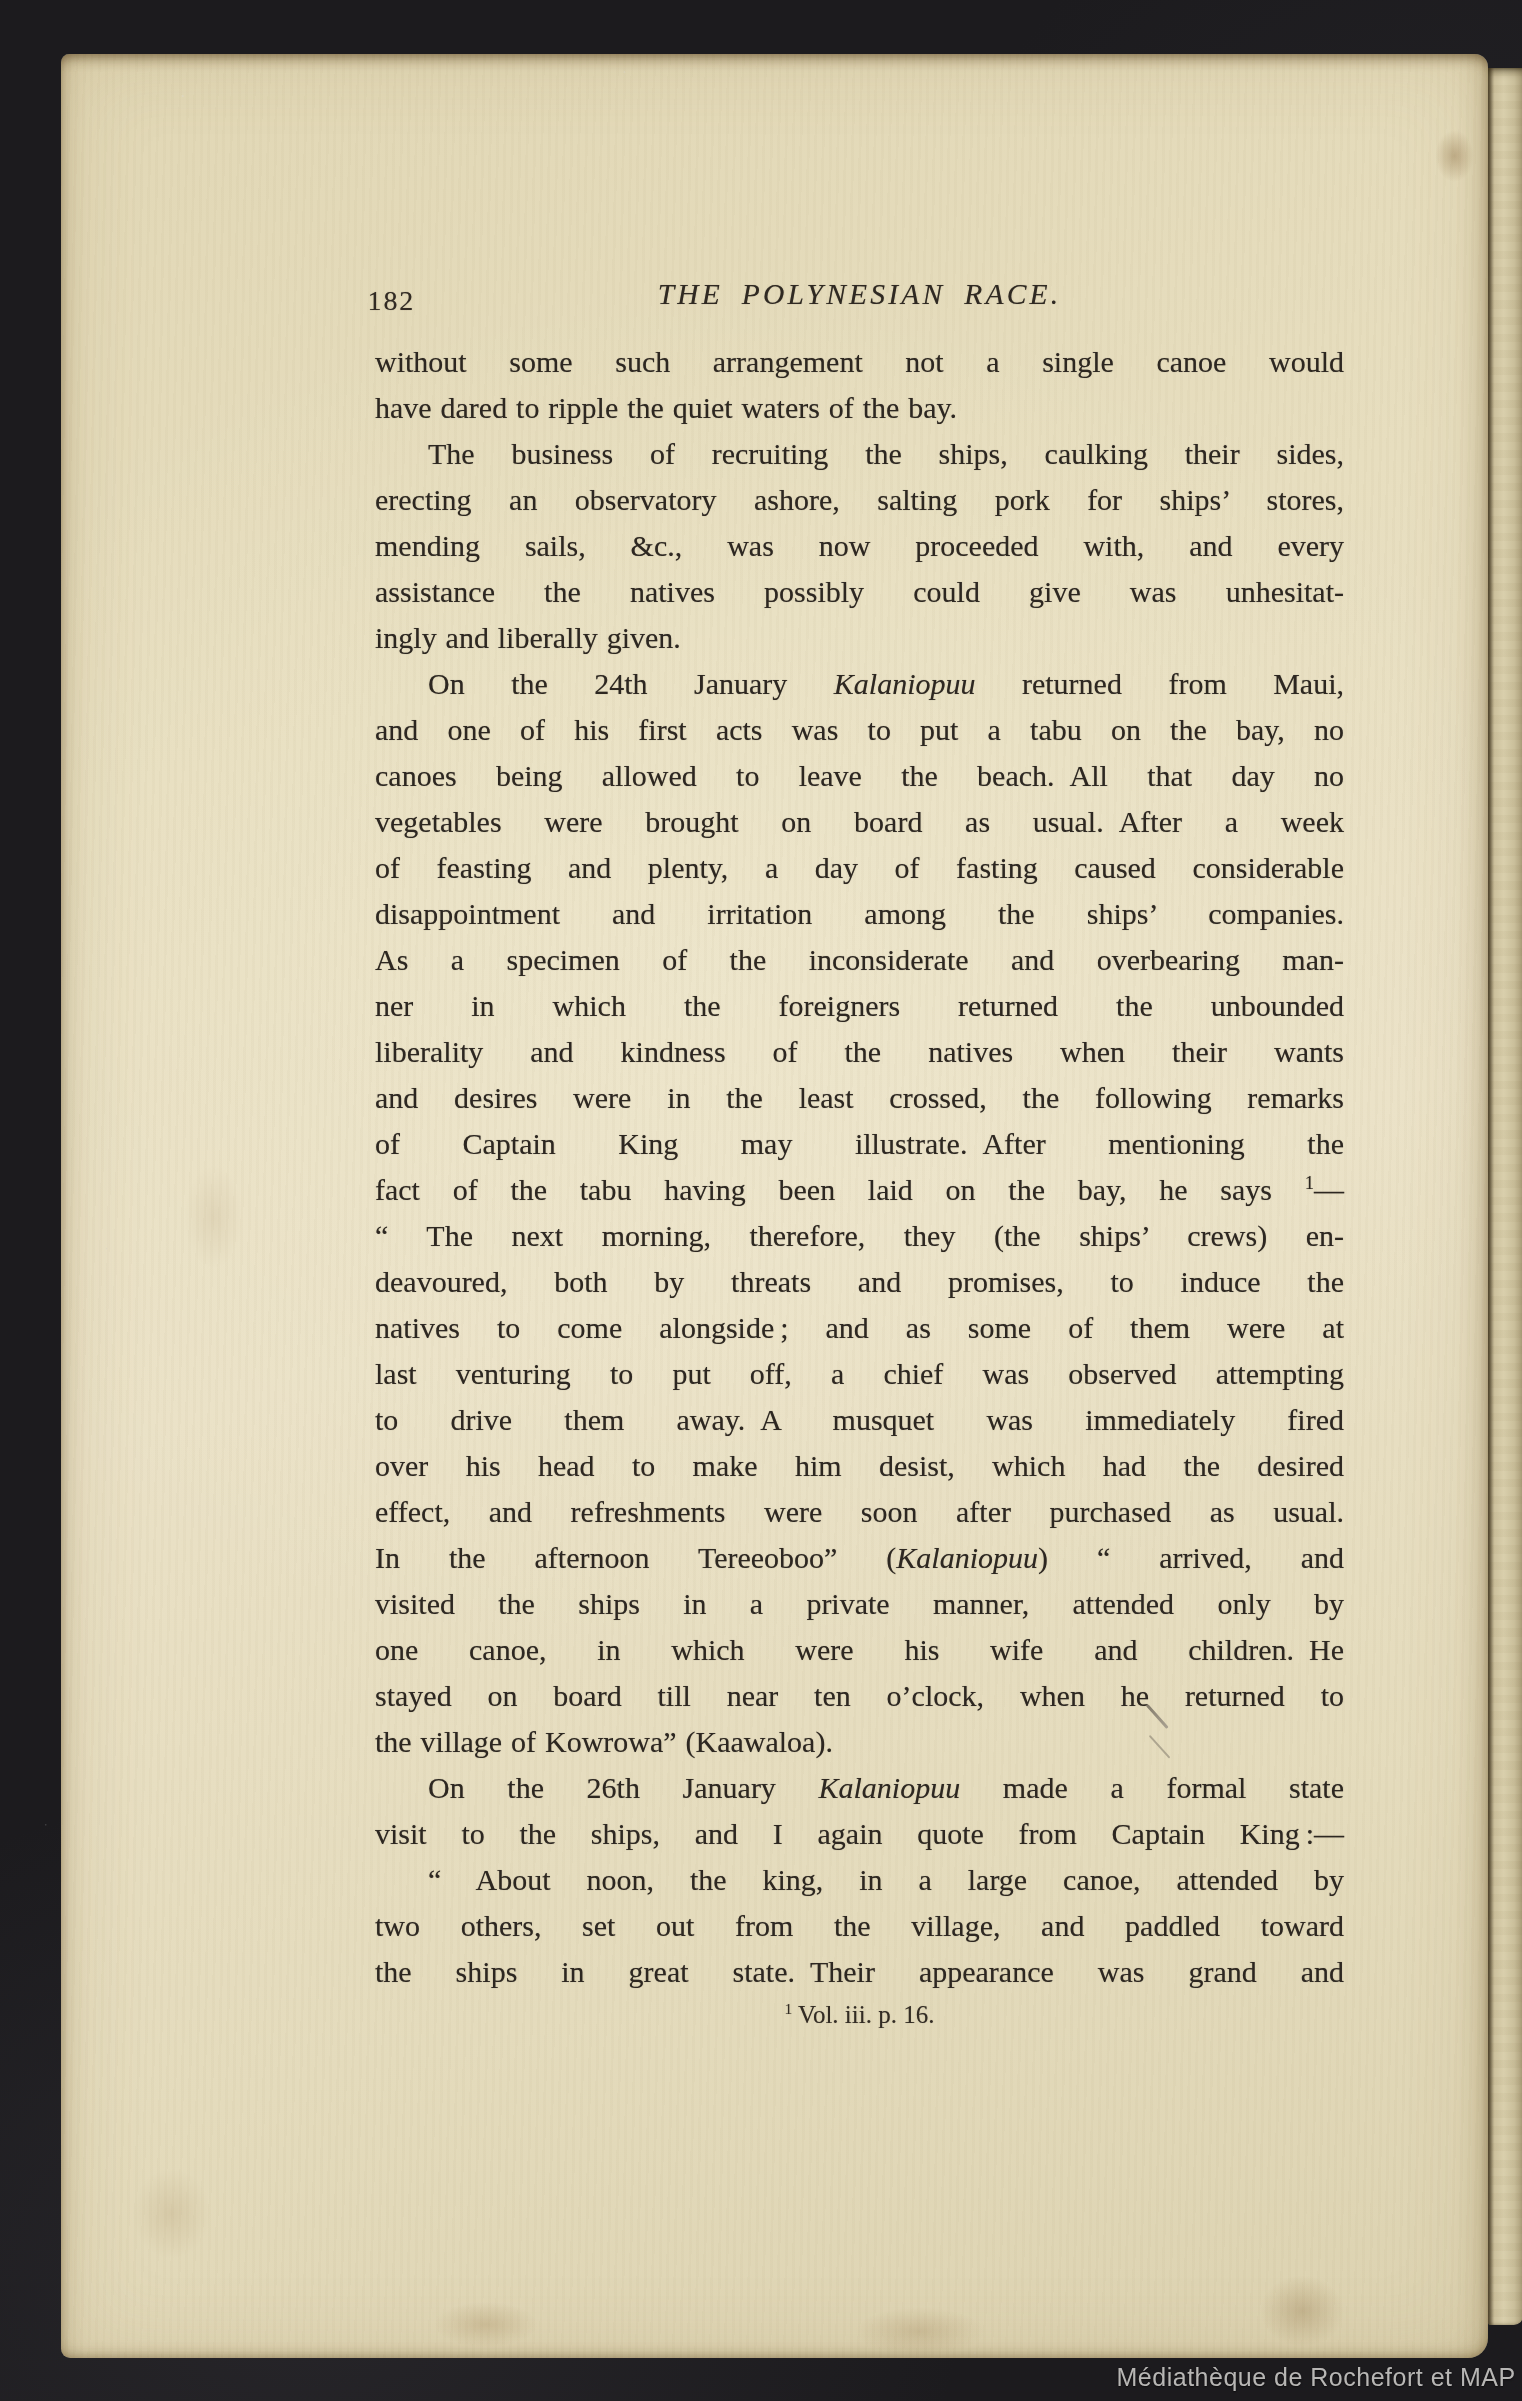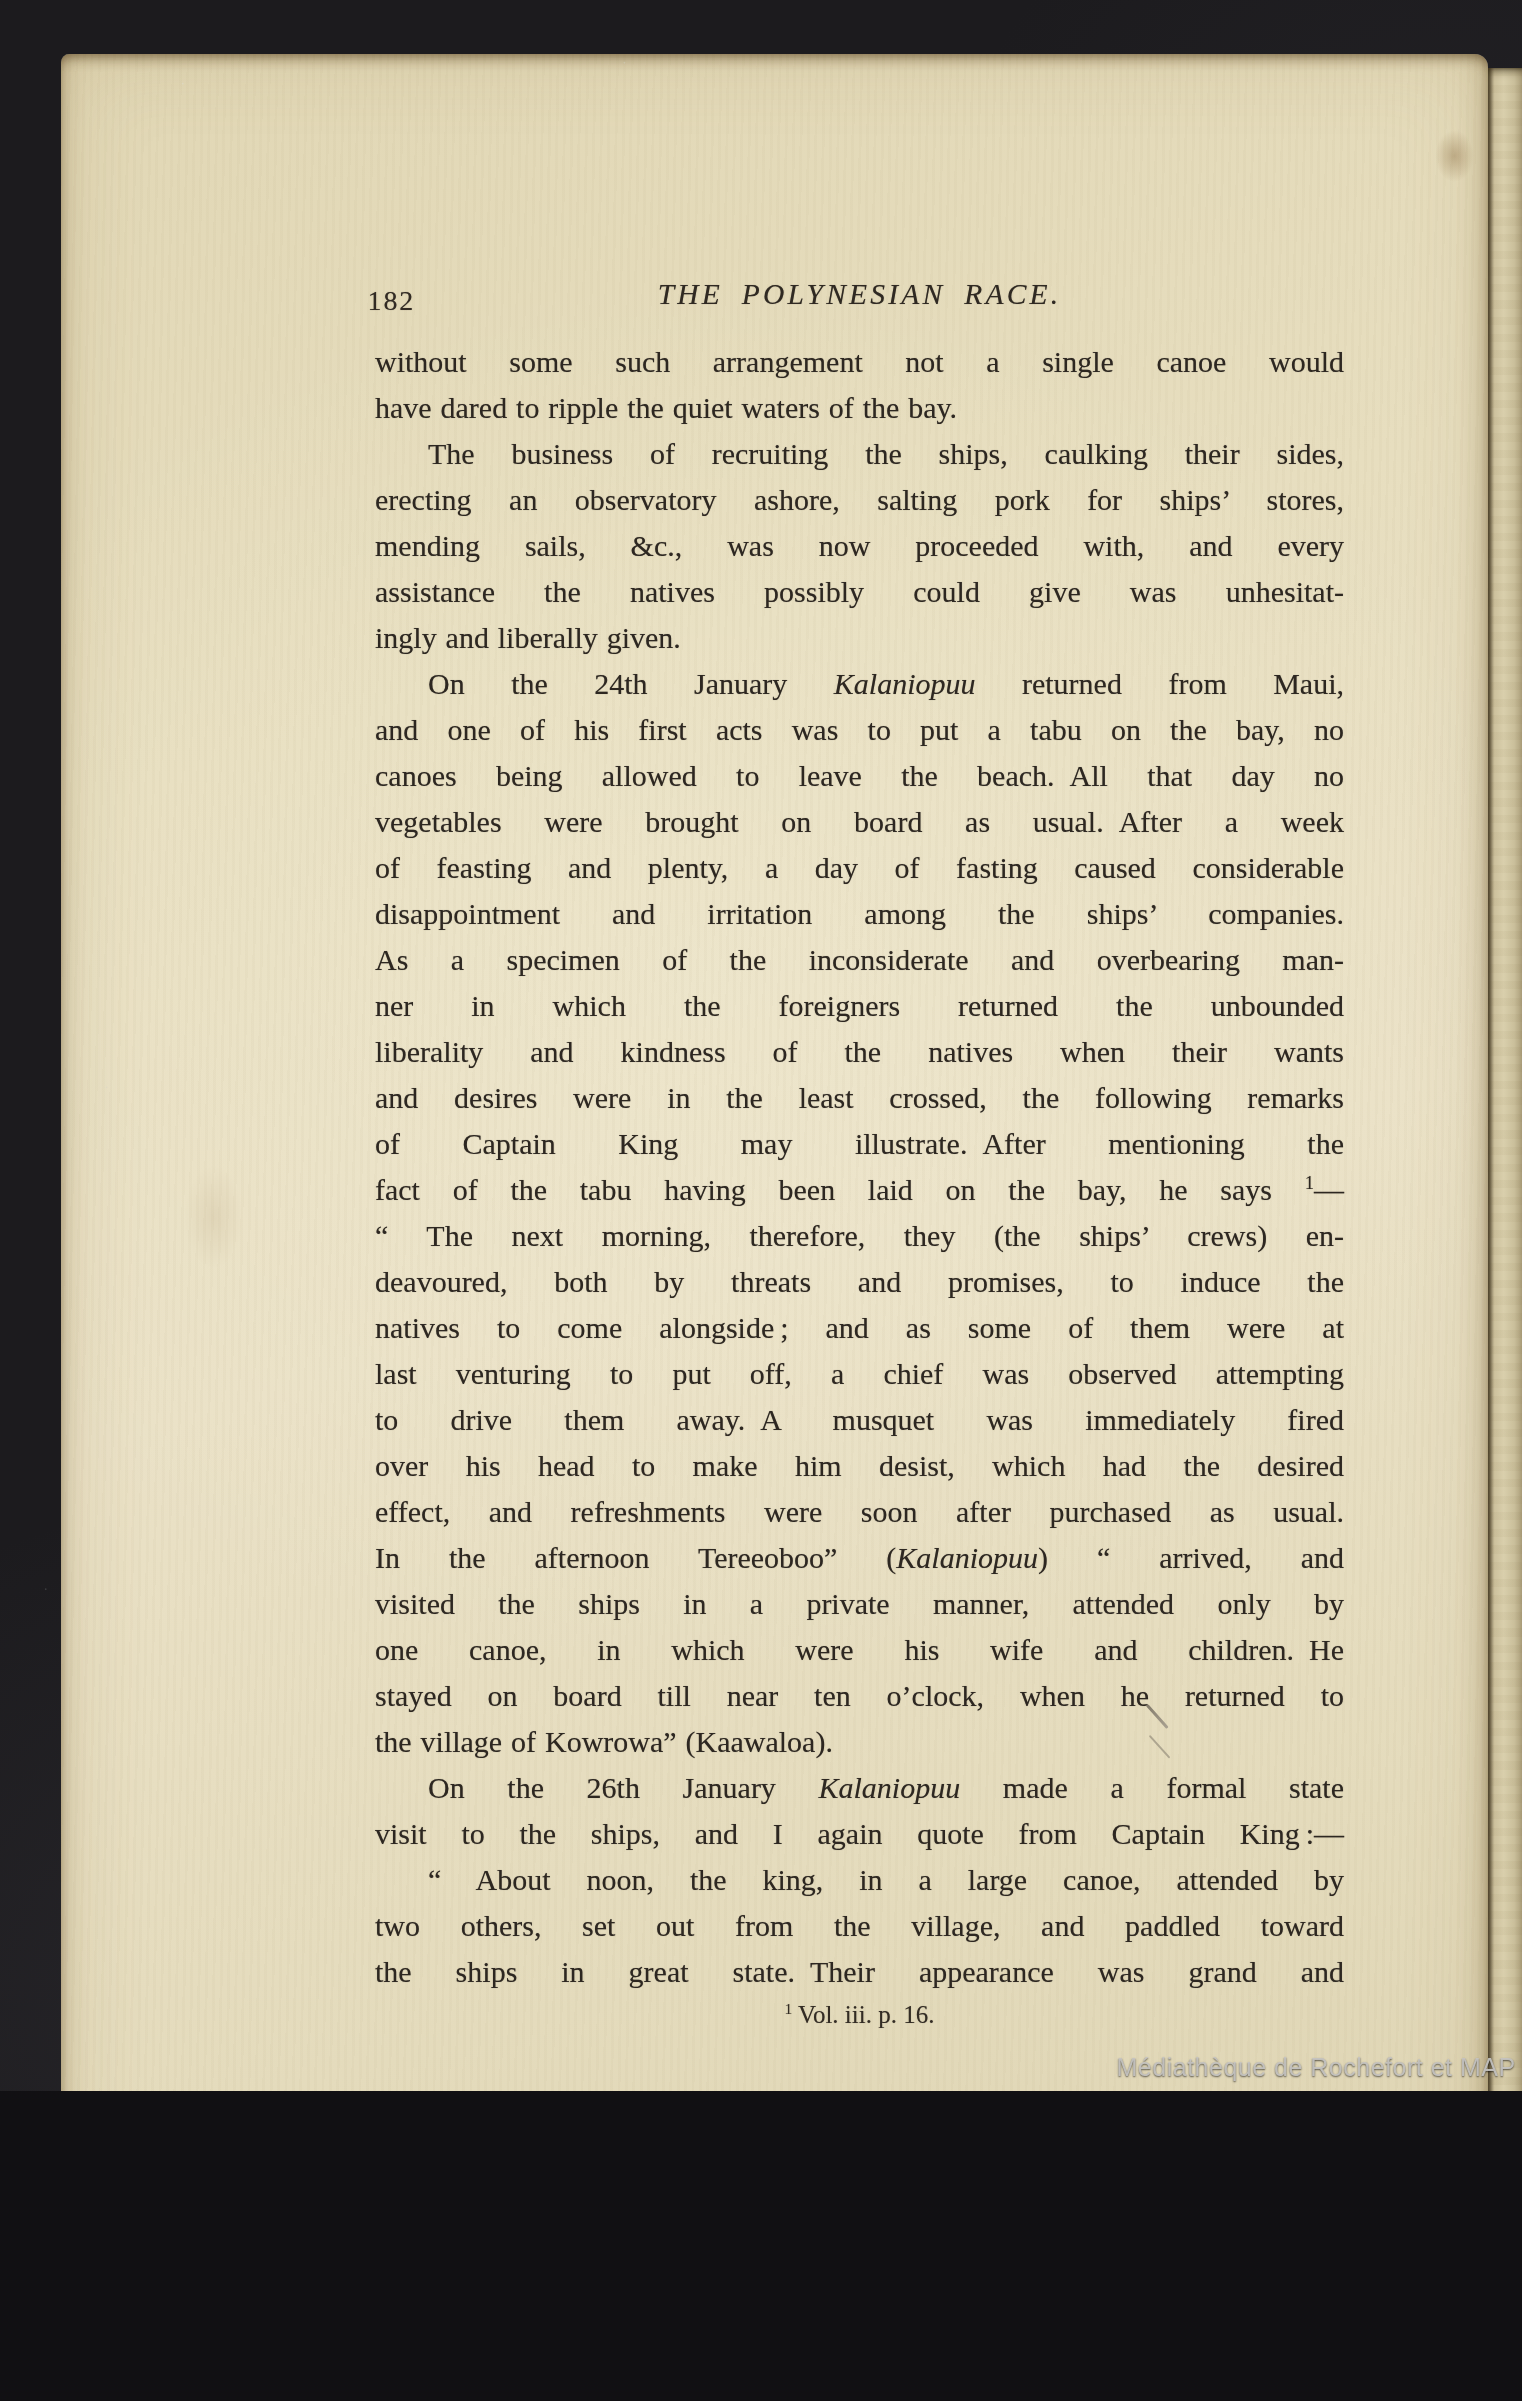--- a/index.html
+++ b/index.html
@@ -1,18 +1,18 @@
 <!DOCTYPE html>
 <html style="font-size:14.8px"><head>
 <meta charset="utf-8">
 <style>
   html,body{margin:0;padding:0;background:#111013;}
   .stage{
     position:relative;
-    width:1523px;height:2091px;
+    width:1523px;height:2401px;
     overflow:hidden;
     background:
       radial-gradient(1107px 831px at 20% 95%, rgba(70,68,76,.25), transparent 60%),
       radial-gradient(831px 646px at 95% 10%, rgba(55,53,60,.20), transparent 60%),
       #1c1b1e;
     font-family:"Liberation Serif", serif;
   }
   
   .stage::after{
     content:"";position:absolute;inset:0;pointer-events:none;

